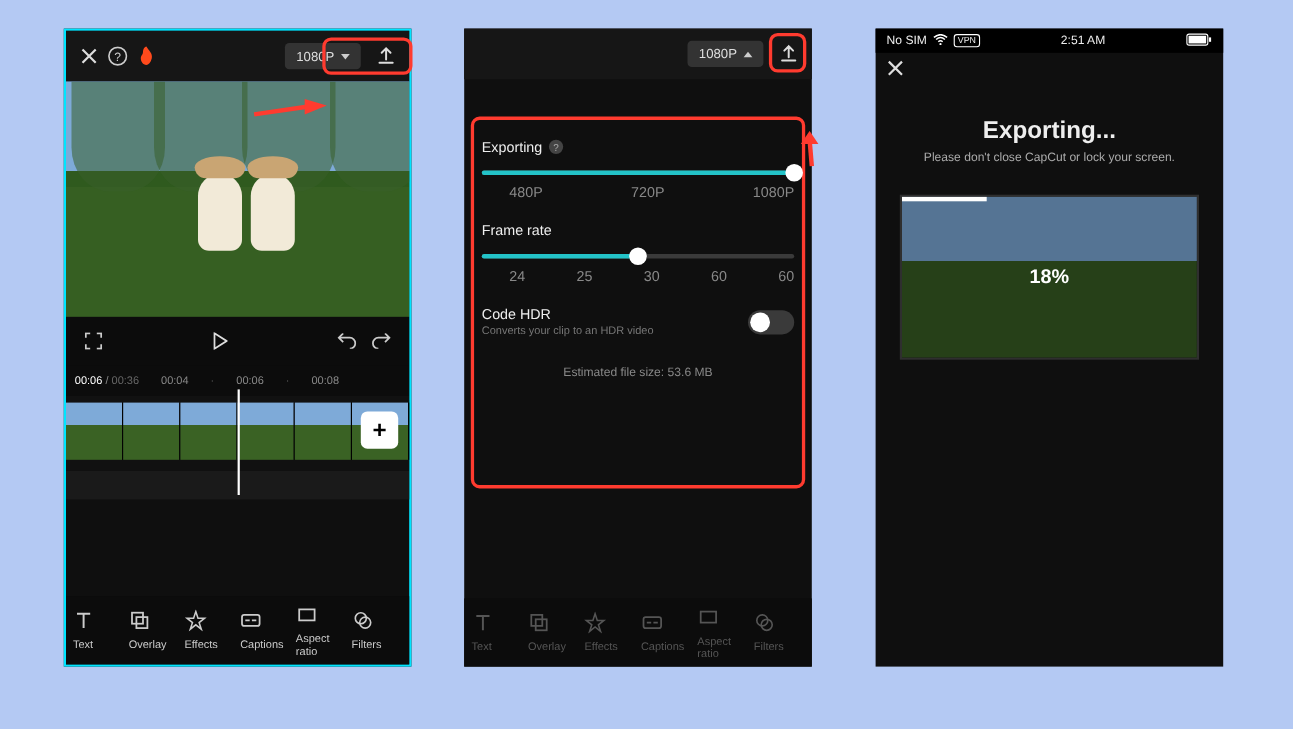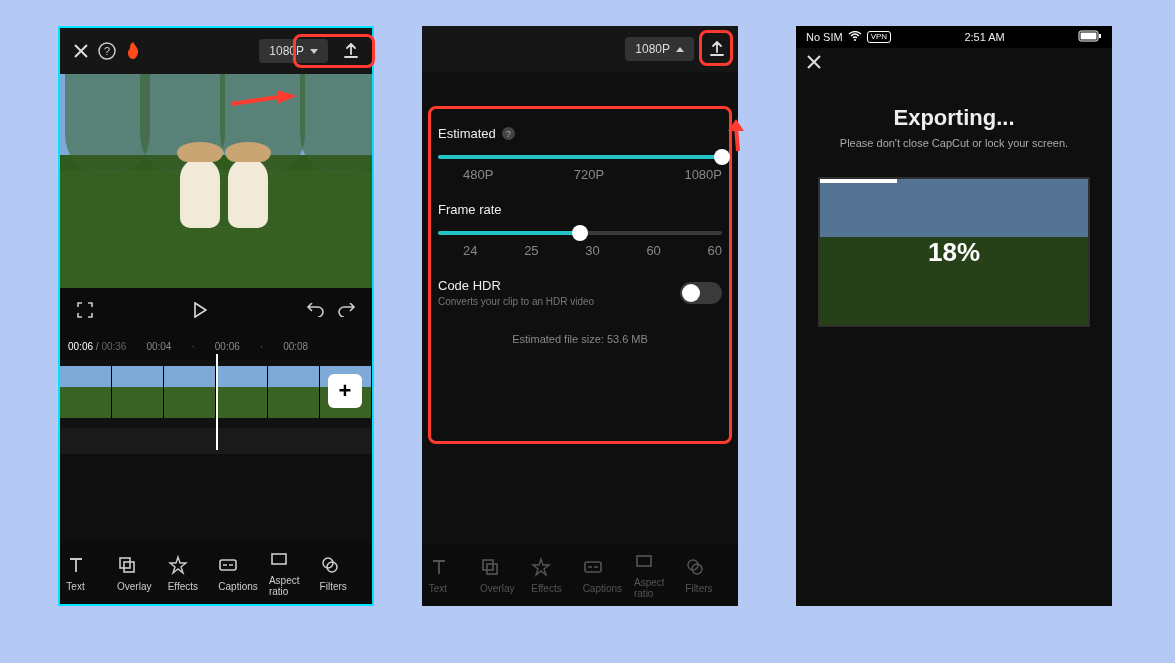--- a/index.html
+++ b/index.html
@@ -90,21 +90,21 @@
 
   
   .statusbar { display:flex; justify-content:space-between; align-items:center; height:22px; padding:0 10px; font-size:11px; color:#eee; background:#000;}
   .vpnpill { border:1px solid #fff; border-radius:3px; padding:0 3px; font-size:8px; line-height:10px;}
   .closecorner { padding:6px 10px; }
   .exporting-title { text-align:center; font-size:22px; font-weight:700; margin-top:26px; }
   .exporting-sub { text-align:center; font-size:11px; color:#aaa; margin-top:6px; }
   .progframe { margin:28px 22px 0; border:2px solid #2f2f2f; position:relative; height:150px; }
   .progbar { position:absolute; top:0; left:0; height:4px; background:#fff; }
   .progthumb { width:100%; height:100%; background: linear-gradient(#7aa6d4 0 40%, #365b23 40% 100%); filter:brightness(.7);}
-  .pct { position:absolute; top:50%; left:50%; transform:translate(-50%,-50%); font-size:26px; font-weight:700; color:#fff; }
+  .pct { position:absolute; top:50%; left:50%; transform:translate(-50%,-50%); font-size:18px; font-weight:700; color:#fff; }
 
   
   .arrow { position:absolute; pointer-events:none; }
   .arrow svg { display:block; }
 </style>
 </head>
 <body>
 
 <div class="phone p1">
   <div class="topbar">
@@ -264,21 +264,21 @@
   </div>
 
   <div class="highlight-box" style="left:277px; top:4px; width:34px; height:36px;"></div>
   <div class="highlight-box" style="left:6px; top:80px; width:304px; height:338px;"></div>
 
   <div style="height:44px"></div>
 
   <div class="settings">
     <div class="srow">
       <div class="slabel">
-          <span>Estimated</span>
+          <span>Exporting</span>
           <span class="qmark">?</span>
         </div>
       <div class="slider">
         <div class="fill" style="width:100%"></div>
           <div class="knob" style="left:100%"></div>
       </div>
       <div class="ticks">
         <span>480P</span>
         <span>720P</span>
         <span>1080P</span>

